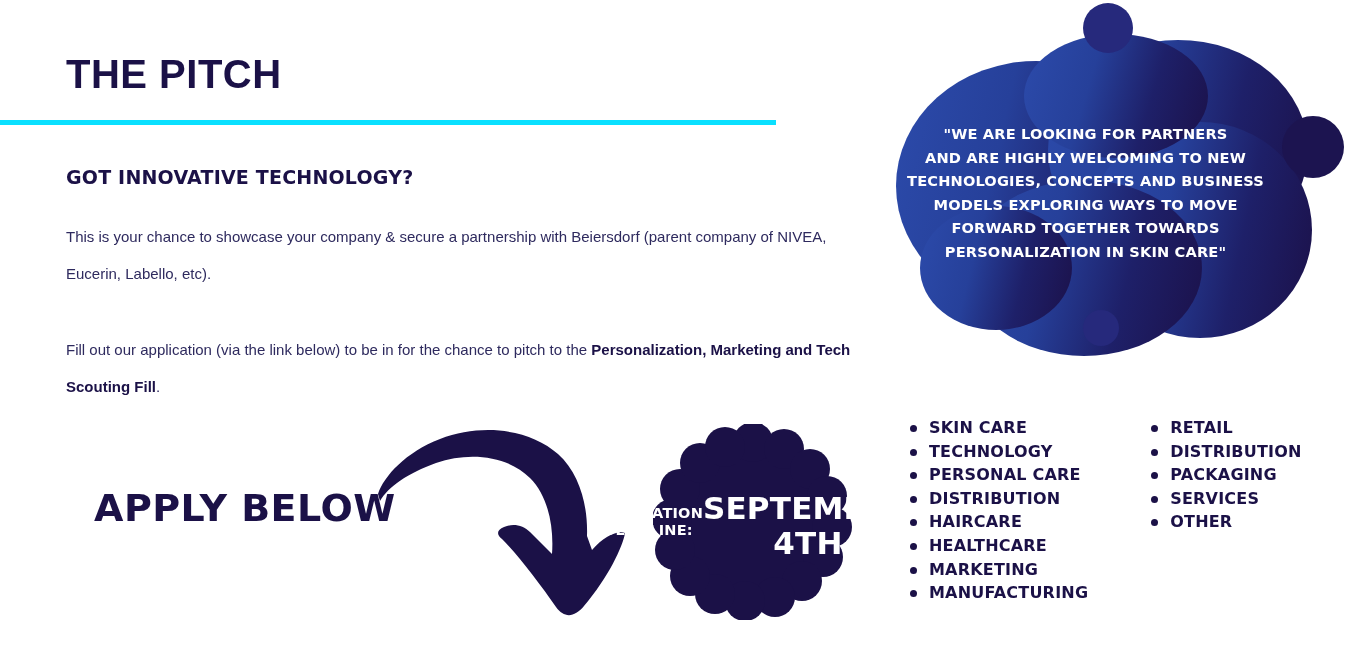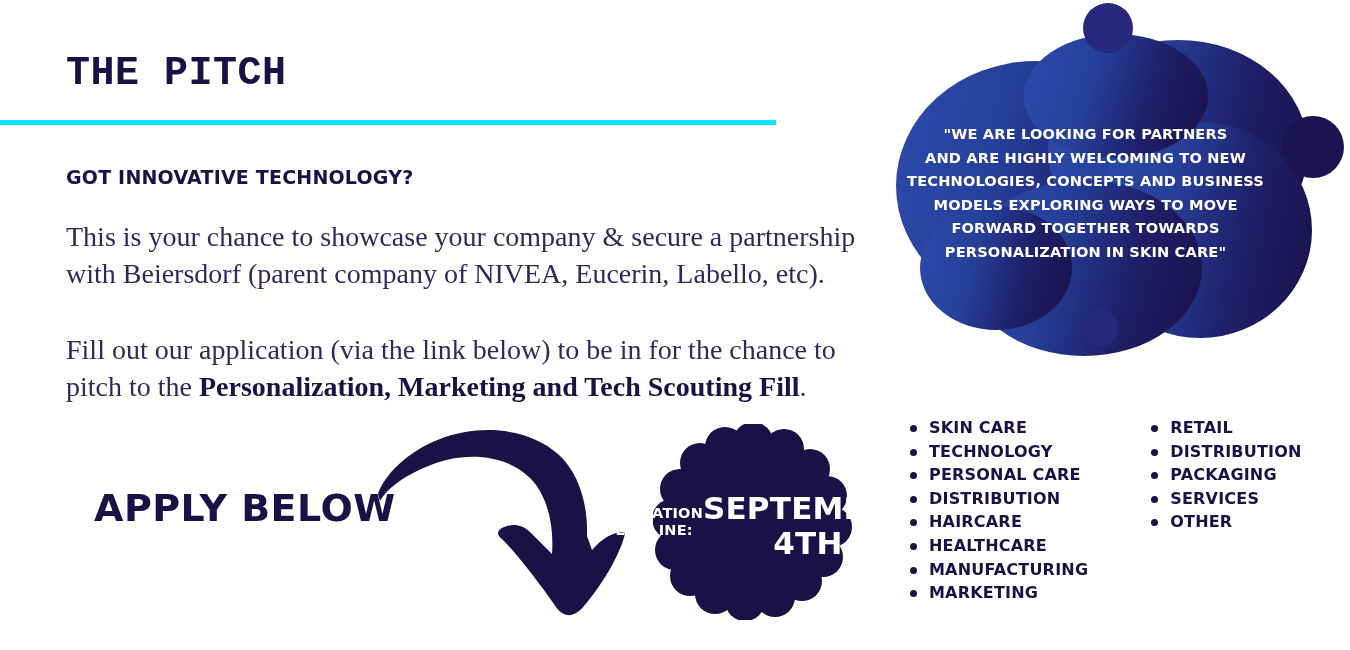--- a/index.html
+++ b/index.html
@@ -18,21 +18,21 @@
     overflow: hidden;
   }
 
   
   #title-block {
     position: absolute;
     left: 66px;
     top: 52px;
   }
   #page-title {
-    font-family: Liberation Mono, monospace;
+    font-family: Liberation Sans, sans-serif;
     font-size: 40px;
     font-weight: 700;
     letter-spacing: 0.5px;
     color: #1b1147;
     margin: 0;
     line-height: 1.1;
   }
   #title-rule {
     position: absolute;
     left: 0;
@@ -51,22 +51,22 @@
     font-weight: 700;
     letter-spacing: 0.2px;
     color: #1b1147;
     margin: 0;
   }
 
   .body-para {
     position: absolute;
     left: 66px;
     width: 815px;
-    font-family: Liberation Serif, serif;
-    font-size: 28px;
+    font-family: Liberation Sans, sans-serif;
+    font-size: 15px;
     font-weight: 400;
     line-height: 37px;
     color: #2e2a5e;
     margin: 0;
   }
   #para-1 { top: 218px; }
   #para-2 { top: 331px; }
   .body-para b {
     font-weight: 700;
     color: #1b1147;
@@ -294,22 +294,22 @@
 PERSONALIZATION IN SKIN CARE"</div>
 
   <div id="category-lists">
     <ul class="cat-col" id="cat-col-1">
         <li>SKIN CARE</li>
         <li>TECHNOLOGY</li>
         <li>PERSONAL CARE</li>
         <li>DISTRIBUTION</li>
         <li>HAIRCARE</li>
         <li>HEALTHCARE</li>
+        <li>MARKETING</li>
         <li>MANUFACTURING</li>
-        <li>MARKETING</li>
       </ul>
     <ul class="cat-col" id="cat-col-2">
         <li>RETAIL</li>
         <li>DISTRIBUTION</li>
         <li>PACKAGING</li>
         <li>SERVICES</li>
         <li>OTHER</li>
       </ul>
   </div>
 

